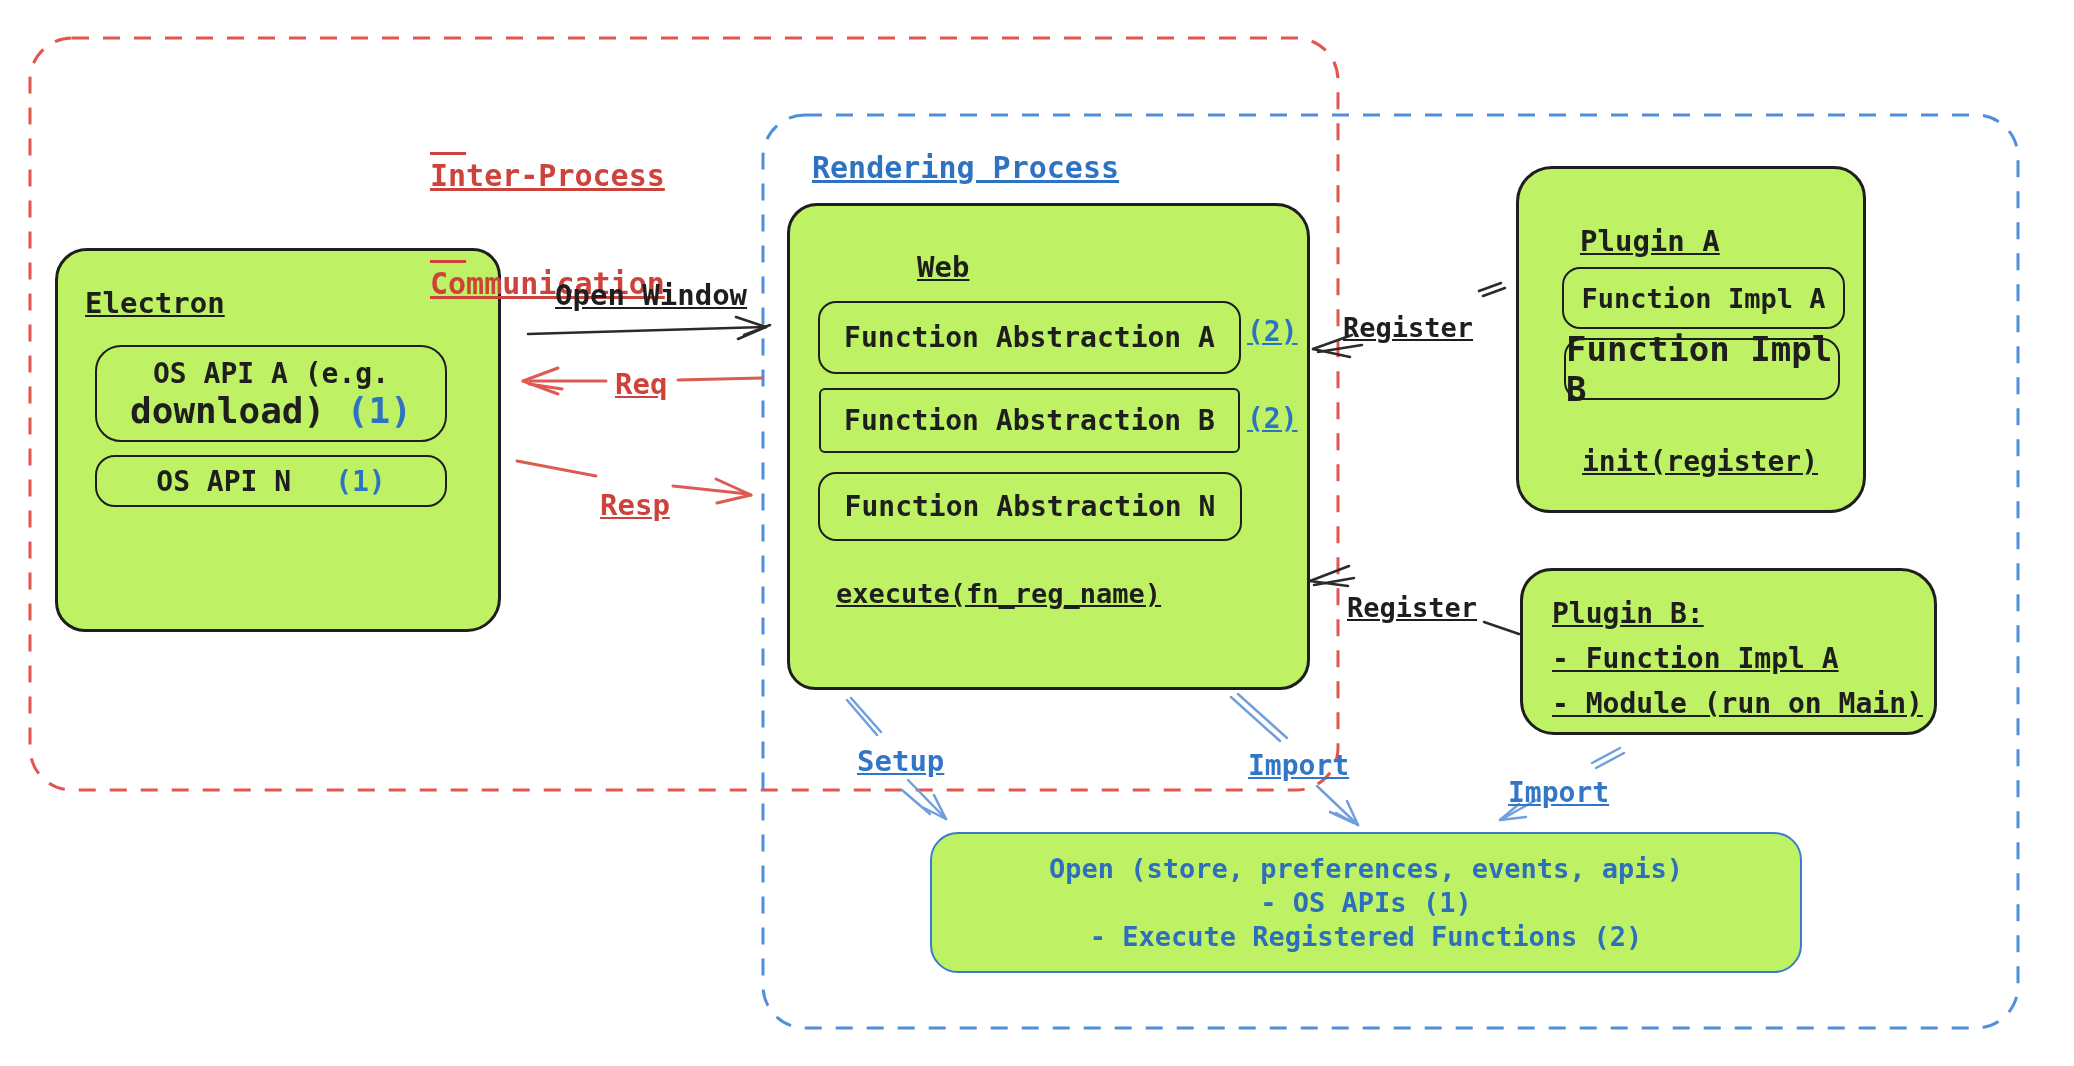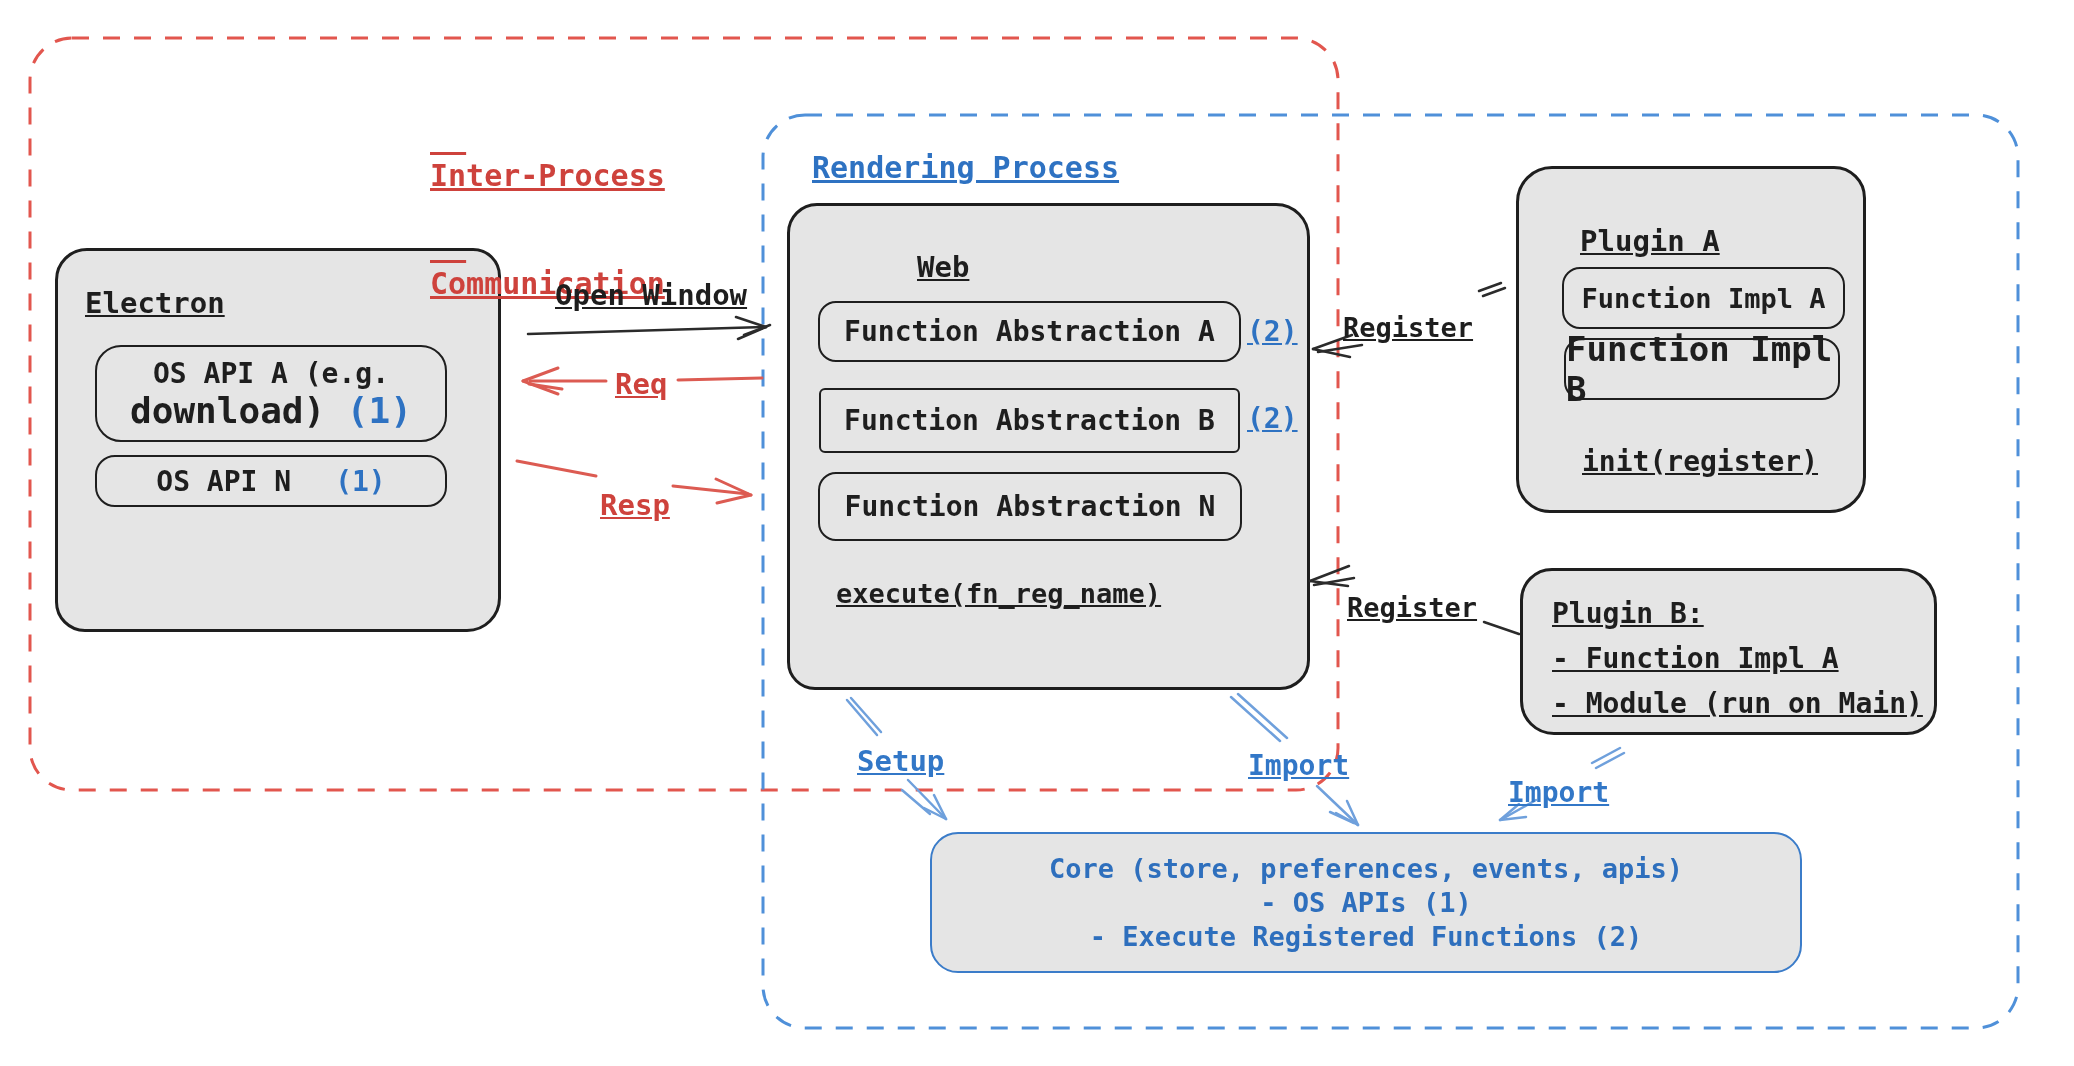--- a/index.html
+++ b/index.html
@@ -1,20 +1,20 @@
 <!DOCTYPE html>
 <html><head>
 <meta charset="utf-8">
 <style>
   html,body{margin:0;padding:0;background:#ffffff;}
   body{position:relative;width:2074px;height:1066px;overflow:hidden;
        font-family:"DejaVu Sans Mono","Liberation Mono",monospace;color:#1e1e1e;}
   .layer{position:absolute;left:0;top:0;width:2074px;height:1066px;}
   svg{display:block;}
-  .box{position:absolute;box-sizing:border-box;background:#e5e5e5;
+  .box{position:absolute;box-sizing:border-box;background:#bef264;
        border:3px solid #1e1e1e;z-index:2;}
   .lbl{position:absolute;white-space:pre;z-index:4;font-weight:600;text-decoration:underline;}
   .black{color:#1e1e1e;}
   .red{color:#ce423c;}
   .blue{color:#2e72c2;}
   .ltblue{color:#3277c7;}
   .badge{color:#2e72c2;}
   .center{display:flex;align-items:center;justify-content:center;}
   .col{flex-direction:column;}
   #bg{z-index:0;} #arrows{z-index:3;pointer-events:none;}
@@ -40,21 +40,21 @@
 
 <div class="box center" style="left:95px;top:455px;width:352px;height:52px;border-radius:20px;border-width:2.5px;">
   <span style="font-size:28px;font-weight:600;">OS API N</span>
   <span style="width:44px;"></span>
   <span class="badge" style="font-size:28px;font-weight:600;">(1)</span>
 </div>
 
 <div class="box" style="left:787px;top:203px;width:523px;height:487px;border-radius:30px 34px 30px 28px;"></div>
 <div class="lbl black" style="left:917px;top:250px;font-size:29px;">Web</div>
 
-<div class="box center" style="left:818px;top:301px;width:423px;height:61px;border-radius:18px;border-width:2.5px;">
+<div class="box center" style="left:818px;top:301px;width:423px;height:73px;border-radius:18px;border-width:2.5px;">
   <span style="font-size:28px;font-weight:600;">Function Abstraction A</span>
 </div>
 <div class="lbl badge" style="left:1247px;top:315px;font-size:28px;">(2)</div>
 
 <div class="box center" style="left:819px;top:388px;width:421px;height:65px;border-radius:6px;border-width:2.5px;">
   <span style="font-size:28px;font-weight:600;">Function Abstraction B</span>
 </div>
 <div class="lbl badge" style="left:1247px;top:402px;font-size:28px;">(2)</div>
 
 <div class="box center" style="left:818px;top:472px;width:424px;height:69px;border-radius:18px;border-width:2.5px;align-items:center;">
@@ -72,21 +72,21 @@
   <span style="font-size:34px;font-weight:600;">Function Impl B</span>
 </div>
 <div class="lbl black" style="left:1582px;top:445px;font-size:28px;">init(register)</div>
 
 <div class="box" style="left:1520px;top:568px;width:417px;height:167px;border-radius:32px 36px 30px 34px;"></div>
 <div class="lbl black" style="left:1552px;top:597px;font-size:28px;">Plugin B:</div>
 <div class="lbl black" style="left:1552px;top:642px;font-size:28px;">- Function Impl A</div>
 <div class="lbl black" style="left:1552px;top:687px;font-size:28px;">- Module (run on Main)</div>
 
 <div class="box corebox center col" style="left:930px;top:832px;width:872px;height:141px;border-radius:28px;">
-  <div style="font-size:27px;font-weight:600;line-height:34px;">Core (store, preferences, events, apis)</div>
+  <div style="font-size:27px;font-weight:600;line-height:34px;">Open (store, preferences, events, apis)</div>
   <div style="font-size:27px;font-weight:600;line-height:34px;">- OS APIs (1)</div>
   <div style="font-size:27px;font-weight:600;line-height:34px;">- Execute Registered Functions (2)</div>
 </div>
 
 <div class="lbl red" style="left:430px;top:86px;font-size:30px;line-height:36px;">
   <div>Inter-Process</div>
   <div>Communication</div>
 </div>
 <div class="lbl blue" style="left:812px;top:150px;font-size:30px;">Rendering Process</div>
 

